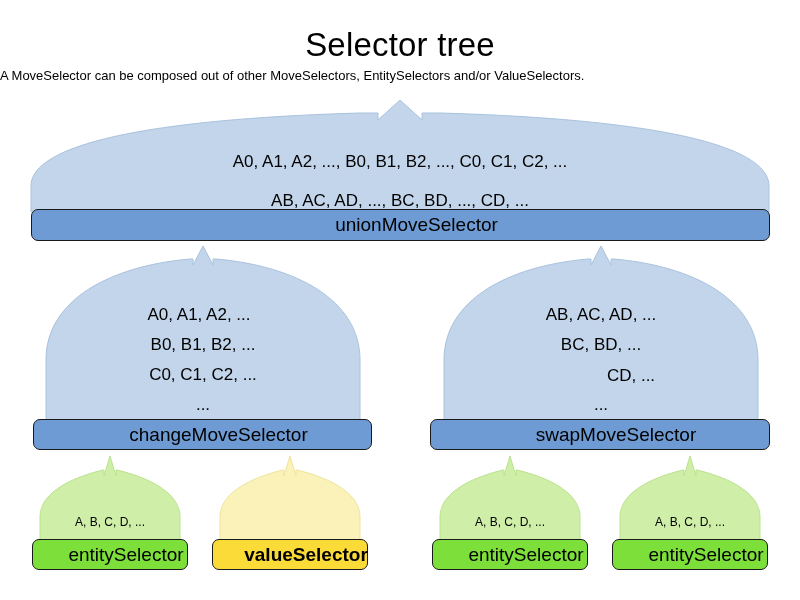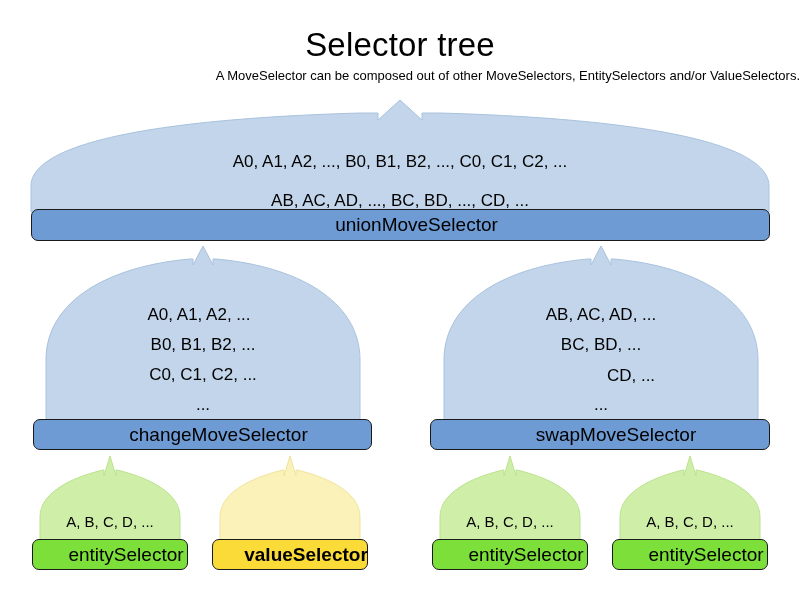--- a/index.html
+++ b/index.html
@@ -36,21 +36,21 @@
     font-size: 33px;
     font-weight: normal;
     letter-spacing: 0.2px;
     line-height: 38px;
   }
   .subtitle {
     position: absolute;
     left: 0;
     top: 68px;
     width: 800px;
-    text-align: right;
+    text-align: left;
     font-size: 13px;
     line-height: 16px;
   }
 
   
   .bar {
     position: absolute;
     box-sizing: border-box;
     border: 1.6px solid #1a1a1a;
     border-radius: 7px;
@@ -76,21 +76,21 @@
 
   
   .balloon-text {
     position: absolute;
     text-align: center;
     white-space: pre;
     pointer-events: none;
   }
   .balloon-text.big { font-size: 17px; line-height: 27px; }
   .balloon-text.mid { font-size: 17px; line-height: 30px; }
-  .balloon-text.leaf { font-size: 15px; line-height: 20px; }
+  .balloon-text.leaf { font-size: 12px; line-height: 20px; }
 </style>
 </head>
 <body>
 
 <div id="canvas">
 
   <svg id="bg-svg" viewBox="0 0 800 600">
 
     <path d="M 31,212
              L 31,186

